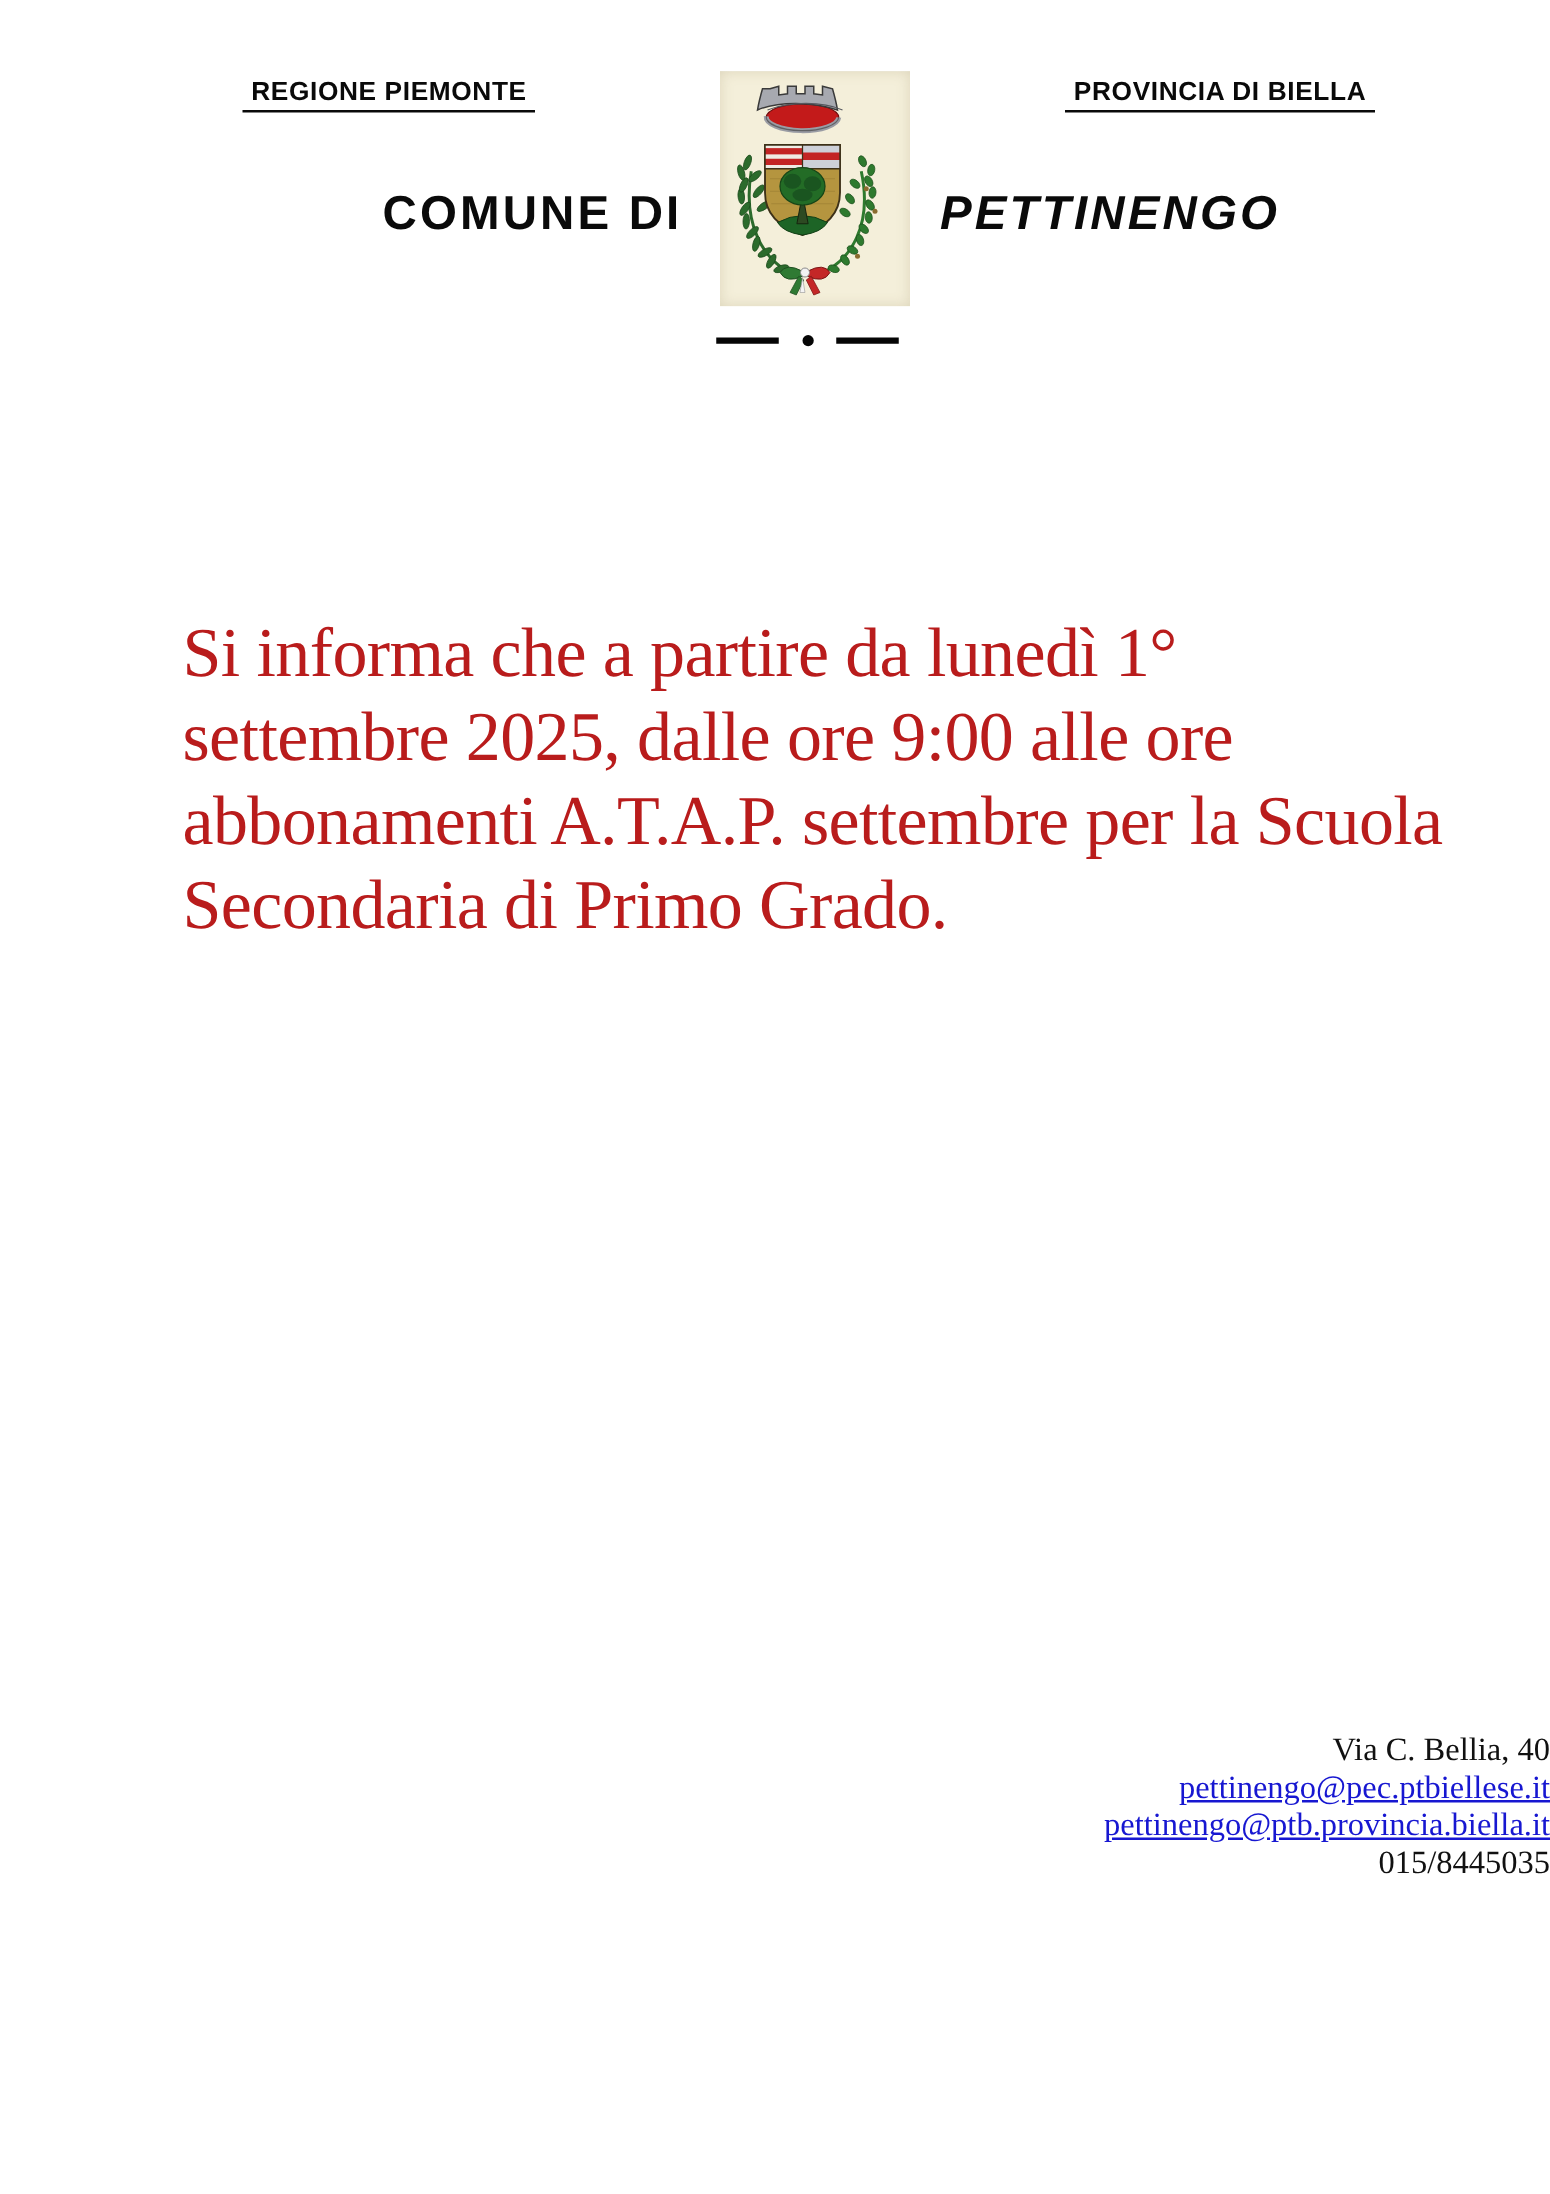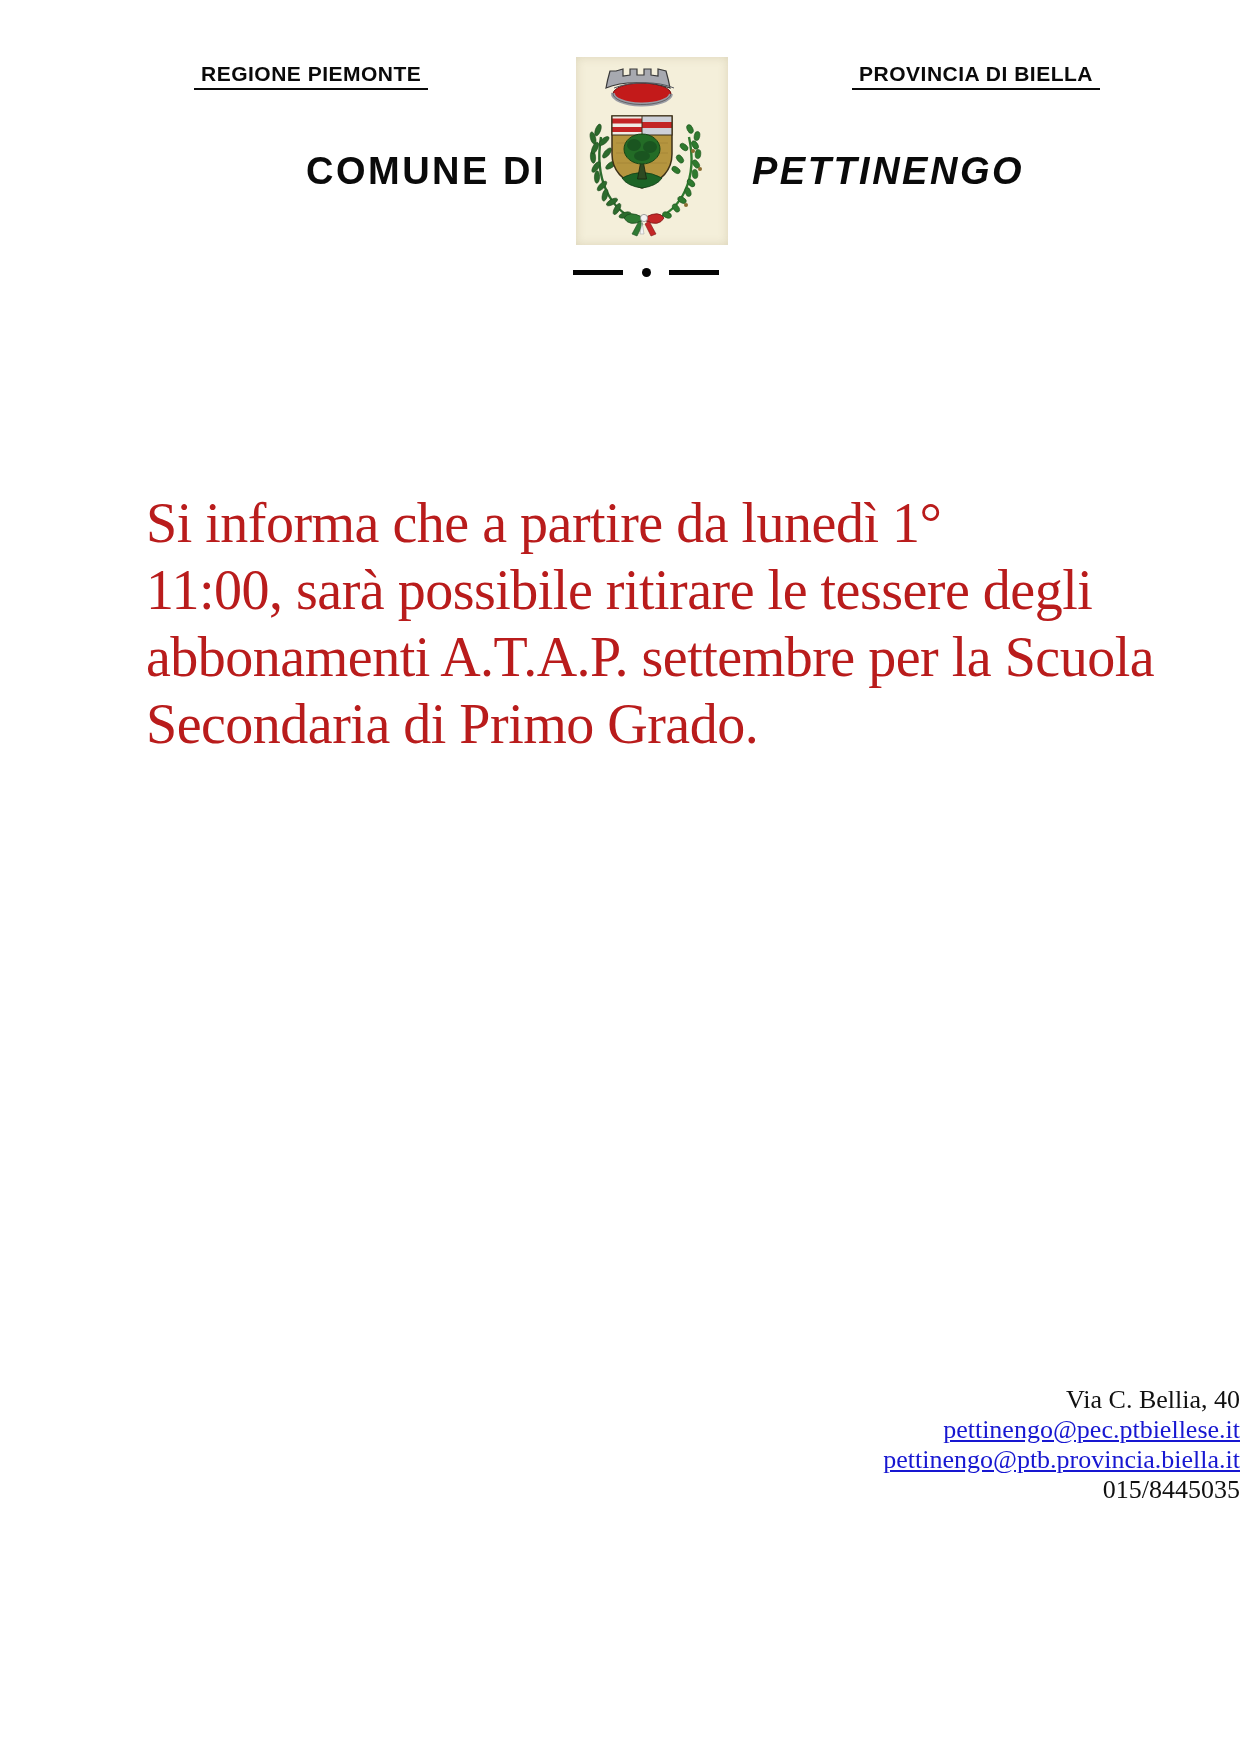--- a/index.html
+++ b/index.html
@@ -186,21 +186,21 @@
   </div>
 
   <div class="divider">
     <span class="bar"></span>
     <span class="dot"></span>
     <span class="bar"></span>
   </div>
 
   <div class="notice">
     <div class="nline">Si informa che a partire da lunedì 1°</div>
-    <div class="nline">11:00, sarà possibile ritirare le tessere degli</div>
+    <div class="nline">settembre 2025, dalle ore 9:00 alle ore</div>
     <div class="nline">abbonamenti A.T.A.P. settembre per la Scuola</div>
     <div class="nline">Secondaria di Primo Grado.</div>
   </div>
 
   <div class="footer">
     <div>Via C. Bellia, 40</div>
     <div><a>pettinengo@pec.ptbiellese.it</a></div>
     <div><a>pettinengo@ptb.provincia.biella.it</a></div>
     <div>015/8445035</div>
   </div>

